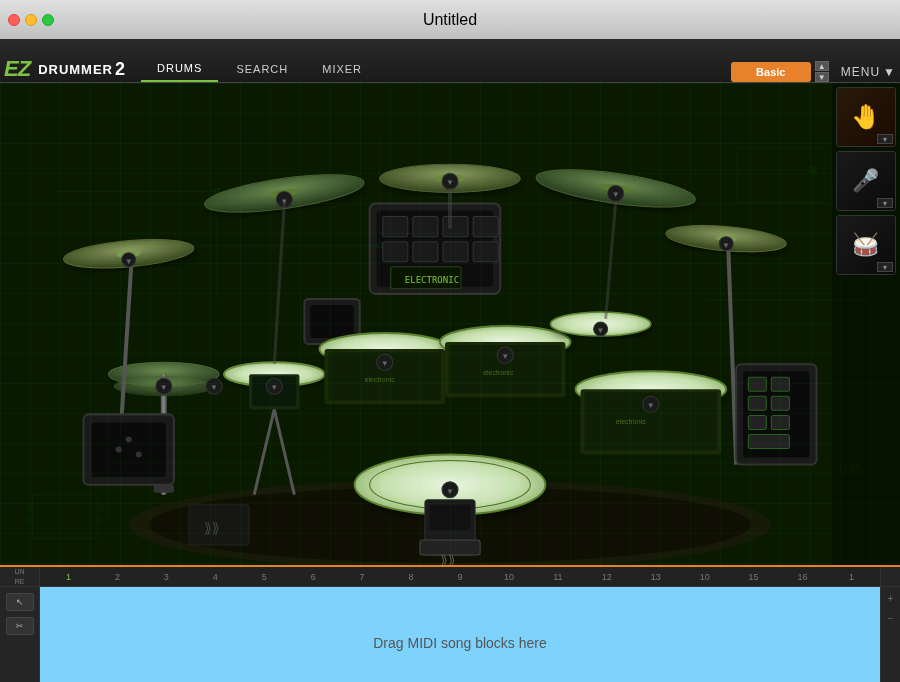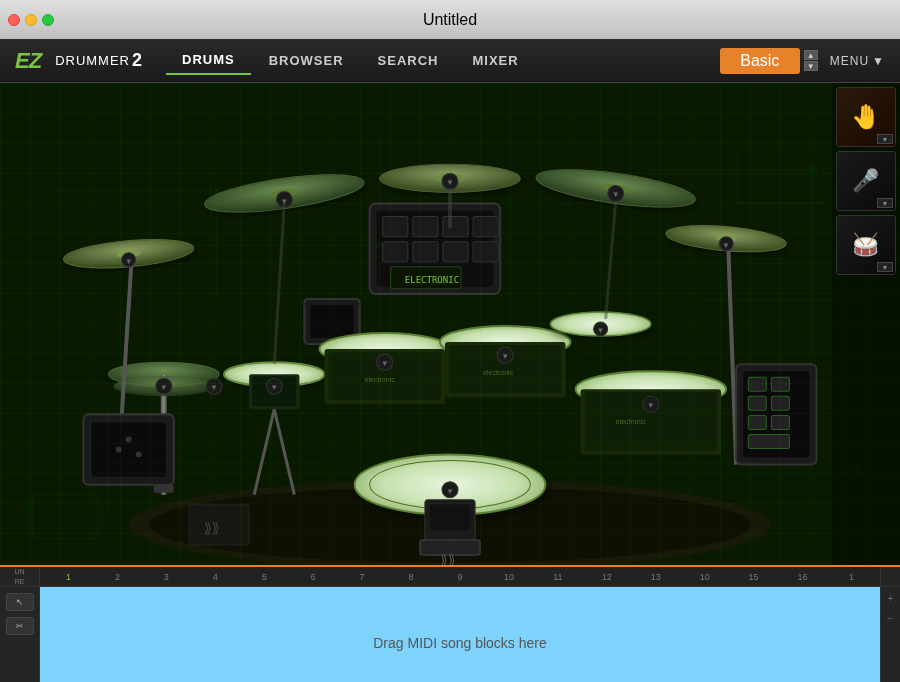--- a/index.html
+++ b/index.html
@@ -37,81 +37,81 @@
     .tl-close { background: #ff5f57; border: 1px solid #e0443e; }
     .tl-min { background: #febc2e; border: 1px solid #d4a118; }
     .tl-max { background: #28c840; border: 1px solid #1dac2f; }
 
     
     #header {
       width: 100%;
       height: 44px;
       background: linear-gradient(to bottom, #2a2a2a, #1a1a1a);
       display: flex;
-      align-items: center;
-      padding: 0 15px;
-      gap: 8px;
+      align-items: flex-end;
+      padding: 0 4px;
+      gap: 0;
       border-bottom: 1px solid #444;
     }
     #logo {
       display: flex;
       align-items: center;
       margin-right: 16px;
     }
     .logo-ez {
       font-size: 22px;
       font-weight: 900;
       color: #7dc342;
       font-style: italic;
       letter-spacing: -1px;
     }
     .logo-drummer {
       font-size: 13px;
-      font-weight: 400;
+      font-weight: 700;
       color: #fff;
-      margin-left: 14px;
+      margin-left: 8px;
       letter-spacing: 1px;
     }
     .logo-2 {
       font-size: 18px;
       font-weight: 900;
       color: #fff;
       margin-left: 2px;
     }
     .nav-tabs {
       display: flex;
       gap: 2px;
       margin-right: auto;
     }
     .nav-tab {
       padding: 6px 16px;
-      font-size: 13px;
-      font-weight: 700;
+      font-size: 11px;
+      font-weight: 400;
       color: #ccc;
       background: transparent;
       border: none;
       cursor: pointer;
       letter-spacing: 1px;
       text-transform: uppercase;
     }
     .nav-tab.active {
       color: #fff;
       border-bottom: 2px solid #7dc342;
     }
 
     #preset-area {
       display: flex;
       align-items: center;
       gap: 4px;
     }
     #preset-box {
       background: #e8822a;
       color: #fff;
-      font-size: 16px;
-      font-weight: 400;
+      font-size: 11px;
+      font-weight: 700;
       padding: 4px 16px;
       border-radius: 3px;
       min-width: 80px;
       text-align: center;
     }
     .preset-arrows {
       display: flex;
       flex-direction: column;
       gap: 1px;
     }
@@ -348,21 +348,20 @@
 </div>
 
 <div id="header">
   <div id="logo">
     <span class="logo-ez">EZ</span>
     <span class="logo-drummer">DRUMMER</span>
     <span class="logo-2">2</span>
   </div>
   <div class="nav-tabs">
     <button class="nav-tab active">DRUMS</button>
-    <button class="nav-tab">BROWSER</button>
     <button class="nav-tab">SEARCH</button>
     <button class="nav-tab">MIXER</button>
   </div>
   <div id="preset-area">
     <div id="preset-box">Basic</div>
     <div class="preset-arrows">
       <div class="preset-arrow">▲</div>
       <div class="preset-arrow">▼</div>
     </div>
     <div id="menu-btn">

